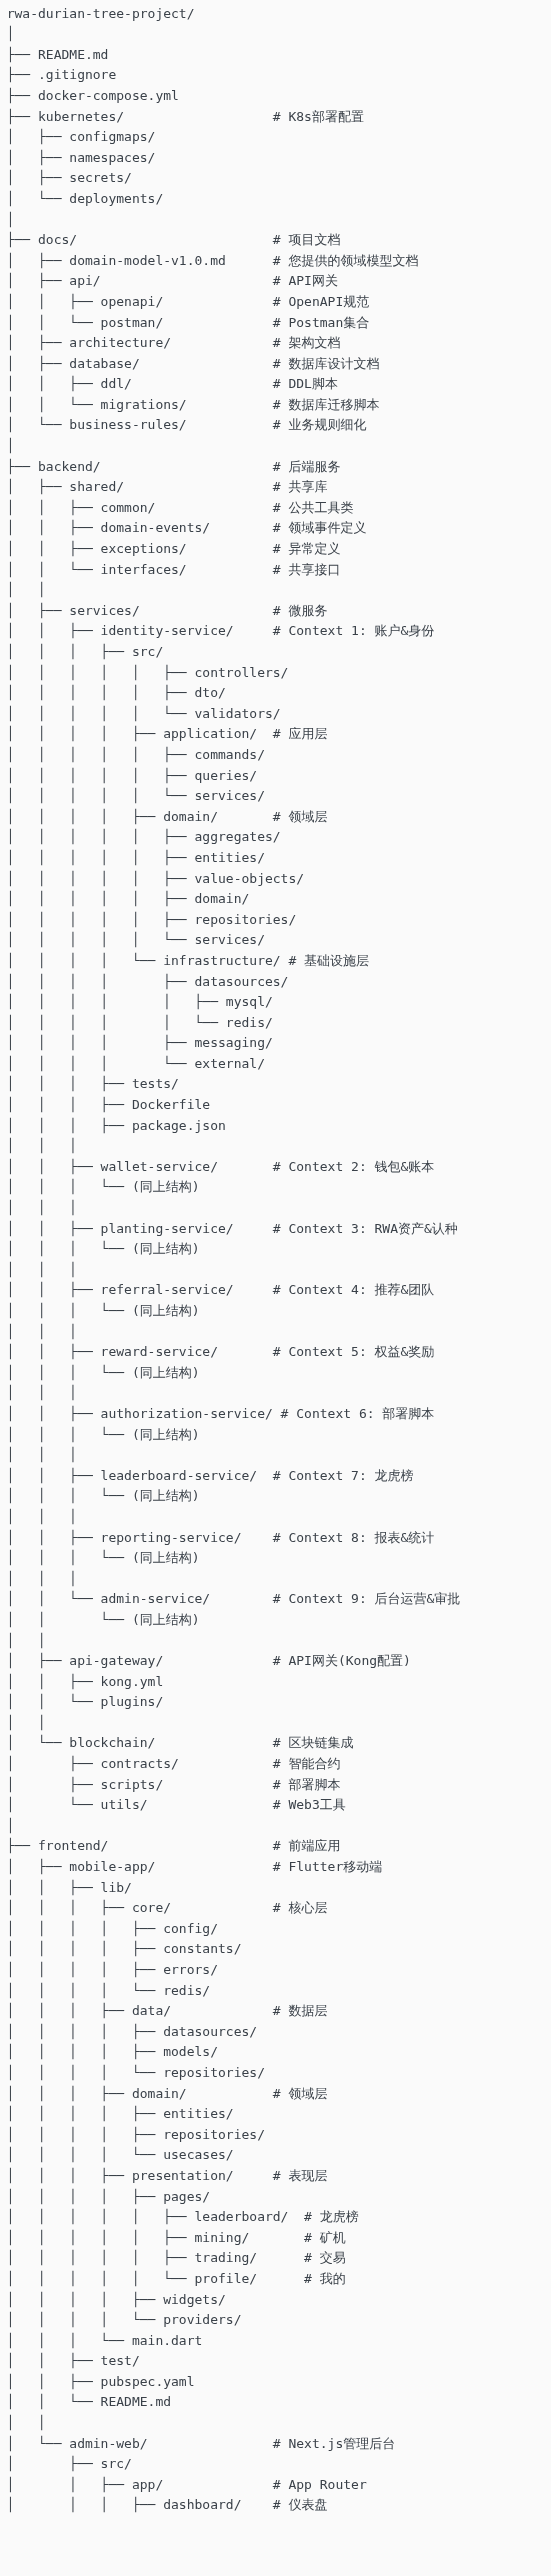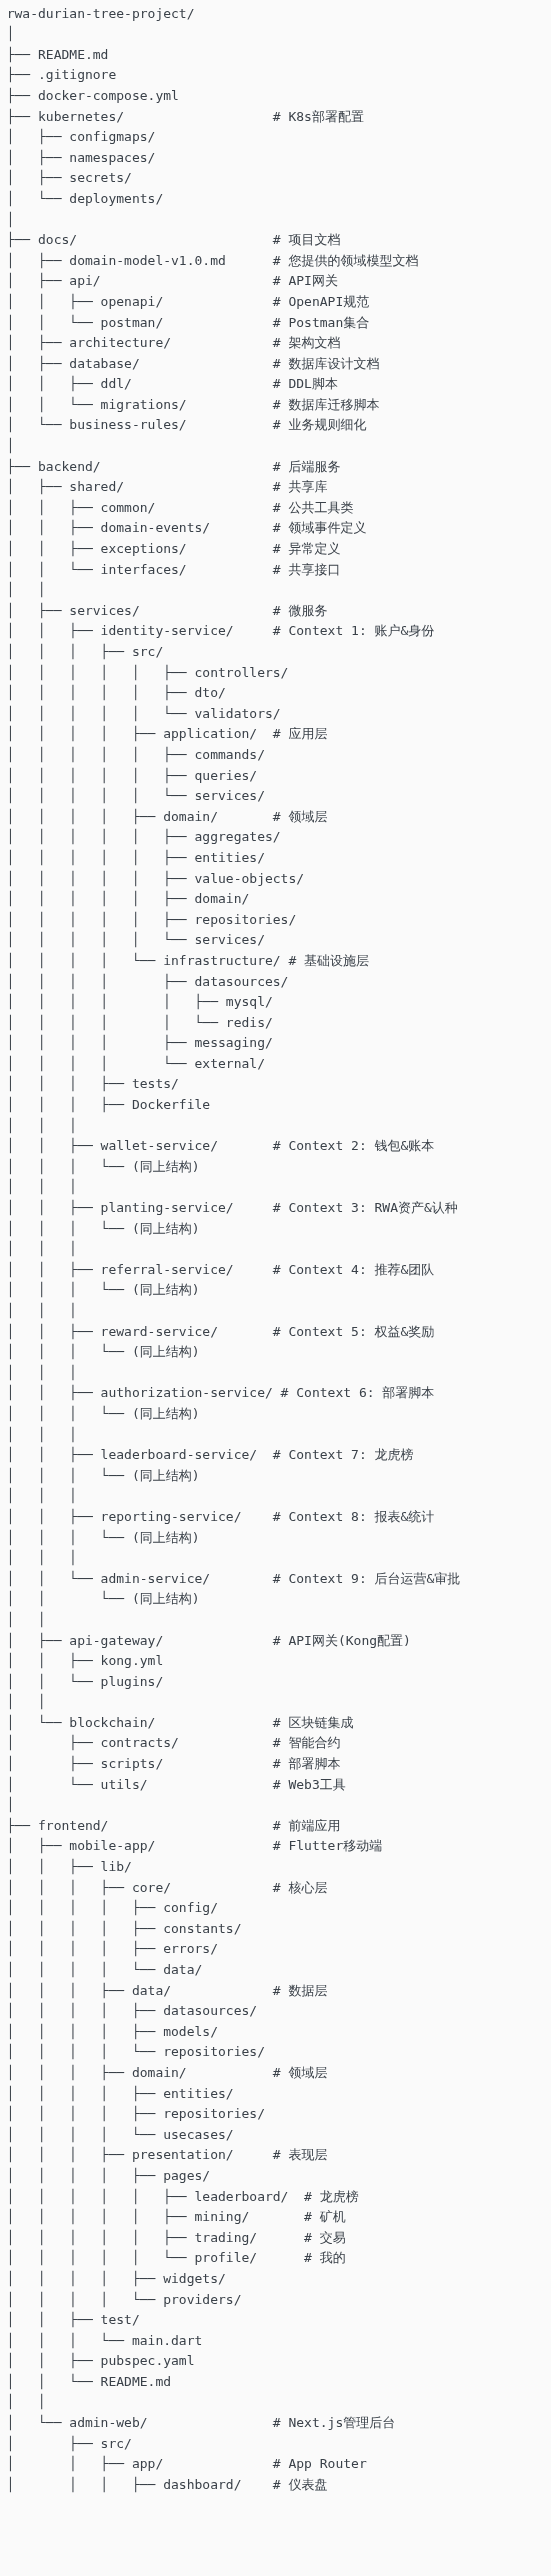--- a/index.html
+++ b/index.html
@@ -76,20 +76,21 @@
     <div class="tree-line">│   │   │   │   │   ├── repositories/</div>
     <div class="tree-line">│   │   │   │   │   └── services/</div>
     <div class="tree-line">│   │   │   │   └── infrastructure/ # 基础设施层</div>
     <div class="tree-line">│   │   │   │       ├── datasources/</div>
     <div class="tree-line">│   │   │   │       │   ├── mysql/</div>
     <div class="tree-line">│   │   │   │       │   └── redis/</div>
     <div class="tree-line">│   │   │   │       ├── messaging/</div>
     <div class="tree-line">│   │   │   │       └── external/</div>
     <div class="tree-line">│   │   │   ├── tests/</div>
     <div class="tree-line">│   │   │   ├── Dockerfile</div>
+    <div class="tree-line">│   │   │   ├── package.json</div>
     <div class="tree-spacer-line">│   │   │</div>
     <div class="tree-line">│   │   ├── wallet-service/       # Context 2: 钱包&amp;账本</div>
     <div class="tree-line">│   │   │   └── (同上结构)</div>
     <div class="tree-spacer-line">│   │   │</div>
     <div class="tree-line">│   │   ├── planting-service/     # Context 3: RWA资产&amp;认种</div>
     <div class="tree-line">│   │   │   └── (同上结构)</div>
     <div class="tree-spacer-line">│   │   │</div>
     <div class="tree-line">│   │   ├── referral-service/     # Context 4: 推荐&amp;团队</div>
     <div class="tree-line">│   │   │   └── (同上结构)</div>
     <div class="tree-spacer-line">│   │   │</div>
@@ -117,39 +118,39 @@
     <div class="tree-line">│       ├── scripts/              # 部署脚本</div>
     <div class="tree-line">│       └── utils/                # Web3工具</div>
     <div class="tree-spacer-line">│</div>
     <div class="tree-line">├── frontend/                     # 前端应用</div>
     <div class="tree-line">│   ├── mobile-app/               # Flutter移动端</div>
     <div class="tree-line">│   │   ├── lib/</div>
     <div class="tree-line">│   │   │   ├── core/             # 核心层</div>
     <div class="tree-line">│   │   │   │   ├── config/</div>
     <div class="tree-line">│   │   │   │   ├── constants/</div>
     <div class="tree-line">│   │   │   │   ├── errors/</div>
-    <div class="tree-line">│   │   │   │   └── data/</div>
+    <div class="tree-line">│   │   │   │   └── redis/</div>
     <div class="tree-line">│   │   │   ├── data/             # 数据层</div>
     <div class="tree-line">│   │   │   │   ├── datasources/</div>
     <div class="tree-line">│   │   │   │   ├── models/</div>
     <div class="tree-line">│   │   │   │   └── repositories/</div>
     <div class="tree-line">│   │   │   ├── domain/           # 领域层</div>
     <div class="tree-line">│   │   │   │   ├── entities/</div>
     <div class="tree-line">│   │   │   │   ├── repositories/</div>
     <div class="tree-line">│   │   │   │   └── usecases/</div>
     <div class="tree-line">│   │   │   ├── presentation/     # 表现层</div>
     <div class="tree-line">│   │   │   │   ├── pages/</div>
     <div class="tree-line">│   │   │   │   │   ├── leaderboard/  # 龙虎榜</div>
     <div class="tree-line">│   │   │   │   │   ├── mining/       # 矿机</div>
     <div class="tree-line">│   │   │   │   │   ├── trading/      # 交易</div>
     <div class="tree-line">│   │   │   │   │   └── profile/      # 我的</div>
     <div class="tree-line">│   │   │   │   ├── widgets/</div>
     <div class="tree-line">│   │   │   │   └── providers/</div>
+    <div class="tree-line">│   │   │   └── main.dart</div>
     <div class="tree-line">│   │   ├── test/</div>
-    <div class="tree-line">│   │   │   └── main.dart</div>
     <div class="tree-line">│   │   ├── pubspec.yaml</div>
     <div class="tree-line">│   │   └── README.md</div>
     <div class="tree-spacer-line">│   │</div>
     <div class="tree-line">│   └── admin-web/                # Next.js管理后台</div>
     <div class="tree-line">│       ├── src/</div>
     <div class="tree-line">│       │   ├── app/              # App Router</div>
     <div class="tree-line">│       │   │   ├── dashboard/    # 仪表盘</div>
   </main>
 
 

